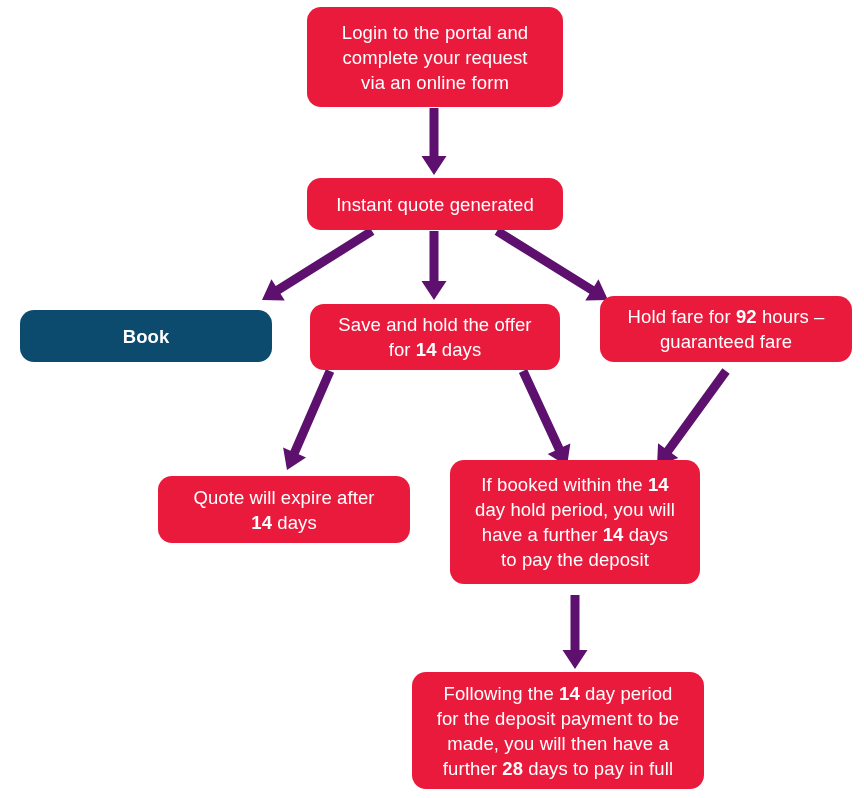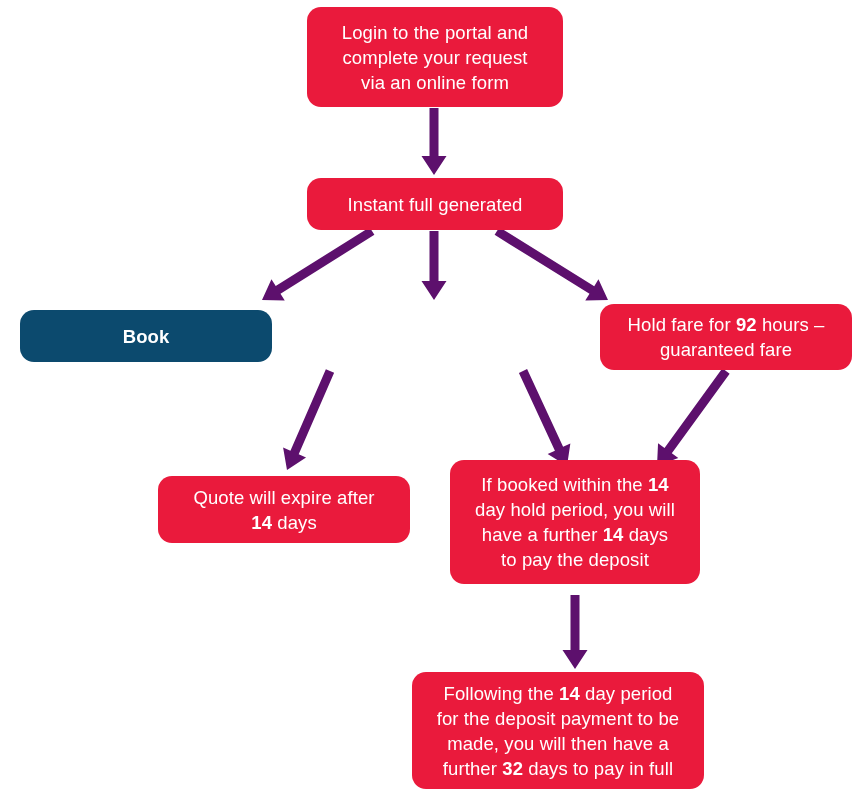--- a/index.html
+++ b/index.html
@@ -64,37 +64,40 @@
       <polygon points="518.92,372.89 554.93,450.65 547.67,454.01 567.00,466.00 570.36,443.51 563.10,446.87 527.08,369.11" fill="#5d106d"></polygon>
       <polygon points="722.36,368.36 664.52,447.98 658.05,443.28 657.00,466.00 678.28,457.97 671.81,453.27 729.64,373.64" fill="#5d106d"></polygon>
       <polygon points="570.50,595.00 570.50,650.00 562.50,650.00 575.00,669.00 587.50,650.00 579.50,650.00 579.50,595.00" fill="#5d106d"></polygon>
     </svg>
 
   <div class="node" style="left: 307px; top: 7px; width: 256px; height: 100px; background: rgb(234, 26, 60); color: rgb(255, 255, 255);">
     <span class="txt">Login to the portal and<br>complete your request<br>via an online form</span>
   </div>
 
   <div class="node" style="left: 307px; top: 178px; width: 256px; height: 52px; background: rgb(234, 26, 60); color: rgb(255, 255, 255);">
-    <span class="txt">Instant full generated</span>
+    <span class="txt">Instant quote generated</span>
   </div>
 
   <div class="node" style="left: 20px; top: 310px; width: 252px; height: 52px; background: #0c4a6e; color: rgb(255, 255, 255); font-weight: bold;">
     <span class="txt">Book</span>
   </div>
 
+  <div class="node" style="left: 310px; top: 304px; width: 250px; height: 66px; background: rgb(234, 26, 60); color: rgb(255, 255, 255);">
+    <span class="txt">Save and hold the offer<br>for <b>14</b> days</span>
+  </div>
 
-  <div class="node" style="left: 600px; top: 304px; width: 252px; height: 66px; background: rgb(234, 26, 60); color: rgb(255, 255, 255);">
+  <div class="node" style="left: 600px; top: 296px; width: 252px; height: 66px; background: rgb(234, 26, 60); color: rgb(255, 255, 255);">
     <span class="txt">Hold fare for <b>92</b> hours –<br>guaranteed fare</span>
   </div>
 
   <div class="node" style="left: 158px; top: 476px; width: 252px; height: 67px; background: rgb(234, 26, 60); color: rgb(255, 255, 255); text-align: center;">
     <span class="txt">Quote will expire after<br><b>14</b> days</span>
   </div>
 
   <div class="node" style="left: 450px; top: 460px; width: 250px; height: 124px; background: rgb(234, 26, 60); color: rgb(255, 255, 255);">
     <span class="txt">If booked within the <b>14</b><br>day hold period, you will<br>have a further <b>14</b> days<br>to pay the deposit</span>
   </div>
 
   <div class="node" style="left: 412px; top: 672px; width: 292px; height: 117px; background: rgb(234, 26, 60); color: rgb(255, 255, 255);">
-    <span class="txt">Following the <b>14</b> day period<br>for the deposit payment to be<br>made, you will then have a<br>further <b>32</b> days to pay in full</span>
+    <span class="txt">Following the <b>14</b> day period<br>for the deposit payment to be<br>made, you will then have a<br>further <b>28</b> days to pay in full</span>
   </div>
 
 </div>
 
 </body></html>

